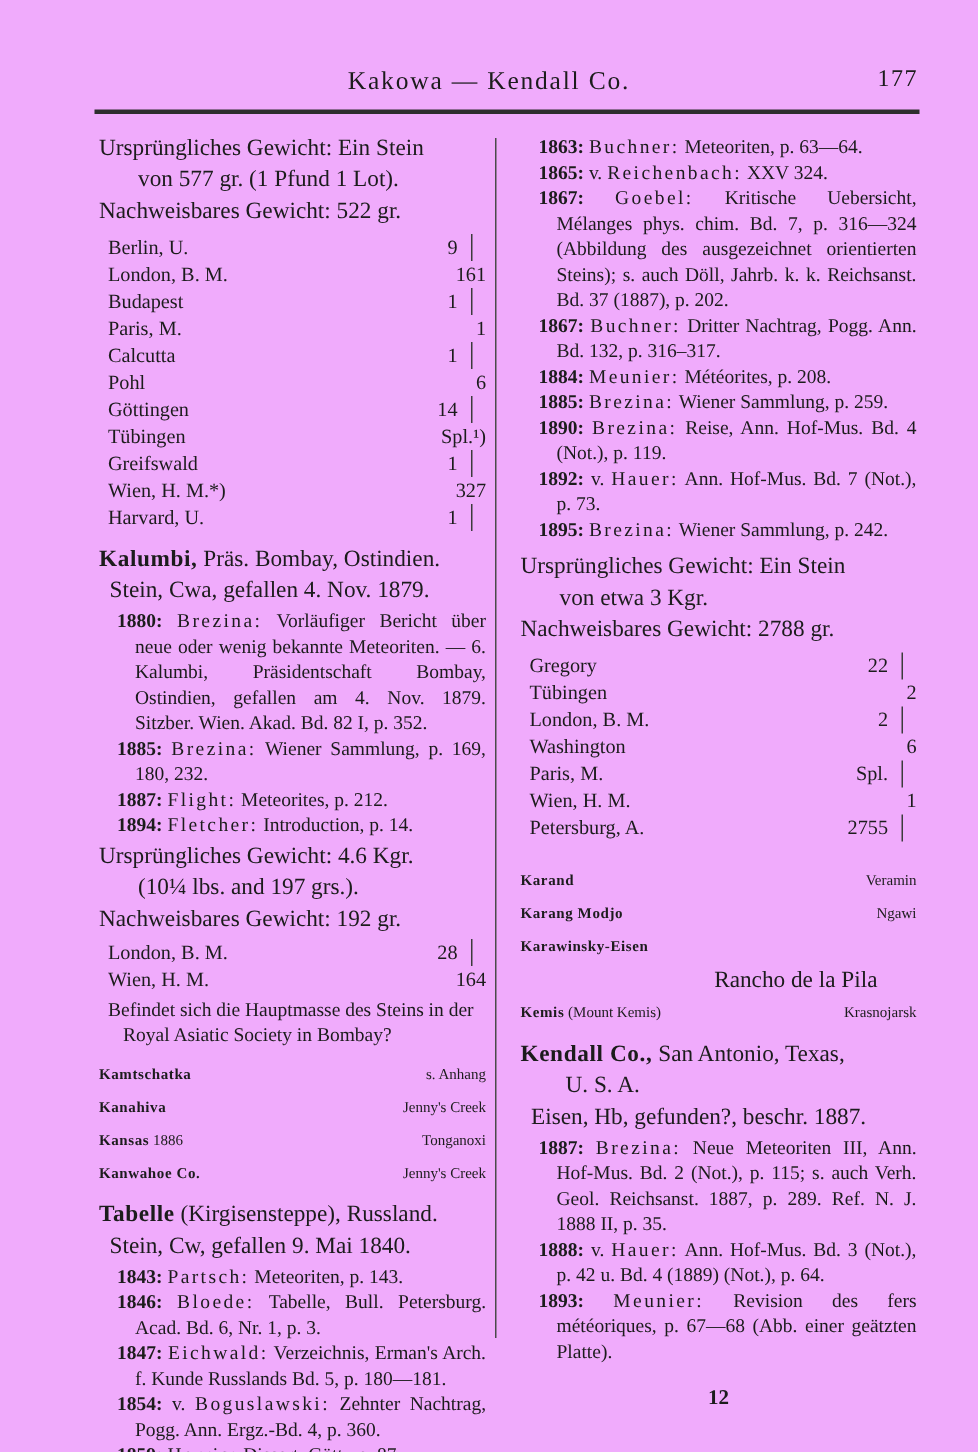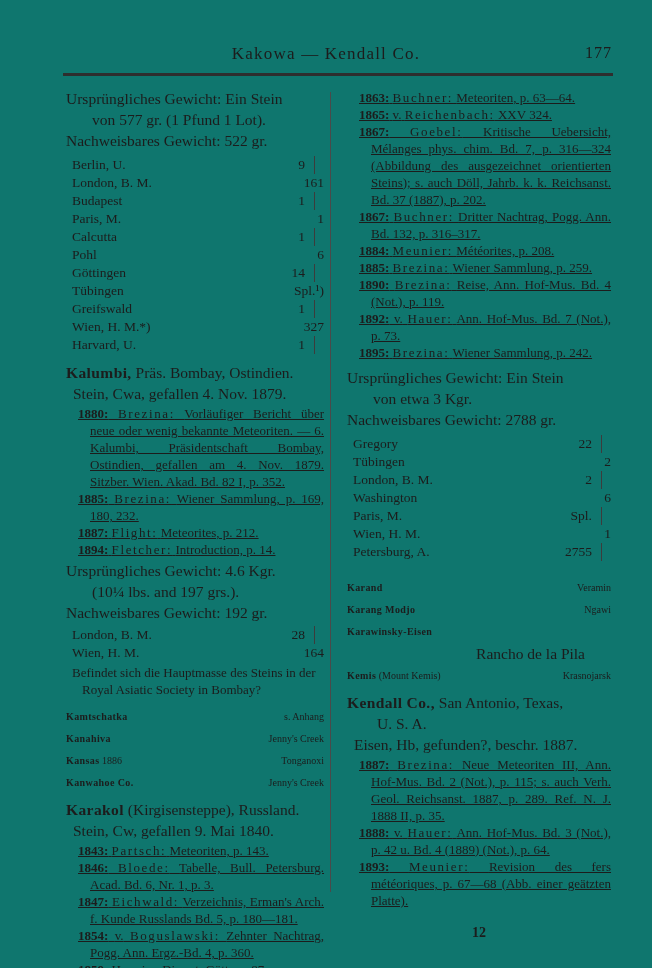--- a/index.html
+++ b/index.html
@@ -1,16 +1,16 @@
 <!DOCTYPE html>
 <html><head>
 <meta charset="utf-8">
 <style>
   html,body{margin:0;padding:0;}
-  .page{position:relative;width:652px;height:968px;background:#0f766e;color:#1c1c1c;
+  .page{position:relative;width:652px;height:968px;background:#f0abfc;color:#1c1c1c;
         font-family:"Liberation Serif","DejaVu Serif",serif;overflow:hidden;}
   .hdr-title{position:absolute;top:44px;left:0;right:0;text-align:center;font-size:17px;letter-spacing:1.2px;}
   .hdr-page{position:absolute;top:44px;right:40px;font-size:16px;letter-spacing:1px;}
   .hdr-rule{position:absolute;top:73px;left:63px;width:550px;height:3px;background:#2e2e2e;}
   .col-divider{position:absolute;top:92px;left:330px;width:1px;height:800px;background:#4a4a4a;}
   .col{position:absolute;top:88px;}
   .col-left{left:66px;width:258px;}
   .col-right{left:347px;width:264px;}
 
   .wpar{font-size:15.5px;line-height:21px;margin:0;}
@@ -22,21 +22,21 @@
   .half{flex:1;display:flex;justify-content:space-between;}
   .half-l{border-right:1px solid #3c3c3c;padding-right:9px;margin-right:9px;}
   .wname{white-space:nowrap;}
   .wval{white-space:nowrap;}
 
   .ehead{font-size:15.5px;line-height:21px;margin:5px 0 0 0;}
   .ehead b{letter-spacing:.4px;}
   .ehead-l2{font-size:15.5px;line-height:21px;margin:0;padding-left:30px;}
   .esub{font-size:15.5px;line-height:21px;margin:0;padding-left:7px;}
 
-  .refs{margin:1px 0 2px 0;text-decoration:underline;}
+  .refs{margin:1px 0 2px 0;}
   .ref{font-size:13px;line-height:17px;margin:0;text-align:justify;padding-left:24px;text-indent:-12px;}
   .yr{font-weight:bold;}
   .au{letter-spacing:1.6px;}
 
   .minitable{font-size:13.5px;line-height:18px;margin:3px 0 2px 6px;}
   .note{font-size:13px;line-height:17px;margin:0 0 8px 0;padding-left:16px;text-indent:-10px;}
 
   .xrow{display:flex;justify-content:space-between;align-items:center;font-size:10px;line-height:22px;}
   .xhead b{letter-spacing:.4px;}
   .xsuf{font-weight:normal;}
@@ -173,21 +173,21 @@
       </div>
     <div class="xrow">
         <span class="xhead"><b>Kansas</b> <span class="xsuf">1886</span></span>
         <span class="xval">Tonganoxi</span>
       </div>
     <div class="xrow">
         <span class="xhead"><b>Kanwahoe Co.</b> <span class="xsuf"></span></span>
         <span class="xval">Jenny's Creek</span>
       </div>
 
-    <p class="ehead"><b>Karakol</b> <span>(Kirgisensteppe), Russland.</span></p>
+    <p class="ehead"><b>Tabelle</b> <span>(Kirgisensteppe), Russland.</span></p>
     <p class="esub">Stein, Cw, gefallen 9. Mai 1840.</p>
 
     <div class="refs">
       <p class="ref"><span class="yr">1843:</span> <span class="pv"></span> <span class="au">Partsch:</span> <span>Meteoriten, p. 143.</span></p>
       <p class="ref"><span class="yr">1846:</span> <span class="pv"></span> <span class="au">Bloede:</span> <span>Tabelle, Bull. Petersburg. Acad. Bd. 6, Nr. 1, p. 3.</span></p>
       <p class="ref"><span class="yr">1847:</span> <span class="pv"></span> <span class="au">Eichwald:</span> <span>Verzeichnis, Erman's Arch. f. Kunde Russlands Bd. 5, p. 180—181.</span></p>
       <p class="ref"><span class="yr">1854:</span> <span class="pv">v.</span> <span class="au">Boguslawski:</span> <span>Zehnter Nachtrag, Pogg. Ann. Ergz.-Bd. 4, p. 360.</span></p>
       <p class="ref"><span class="yr">1859:</span> <span class="pv"></span> <span class="au">Harris:</span> <span>Dissert. Gött., p. 87.</span></p>
     </div>
 

